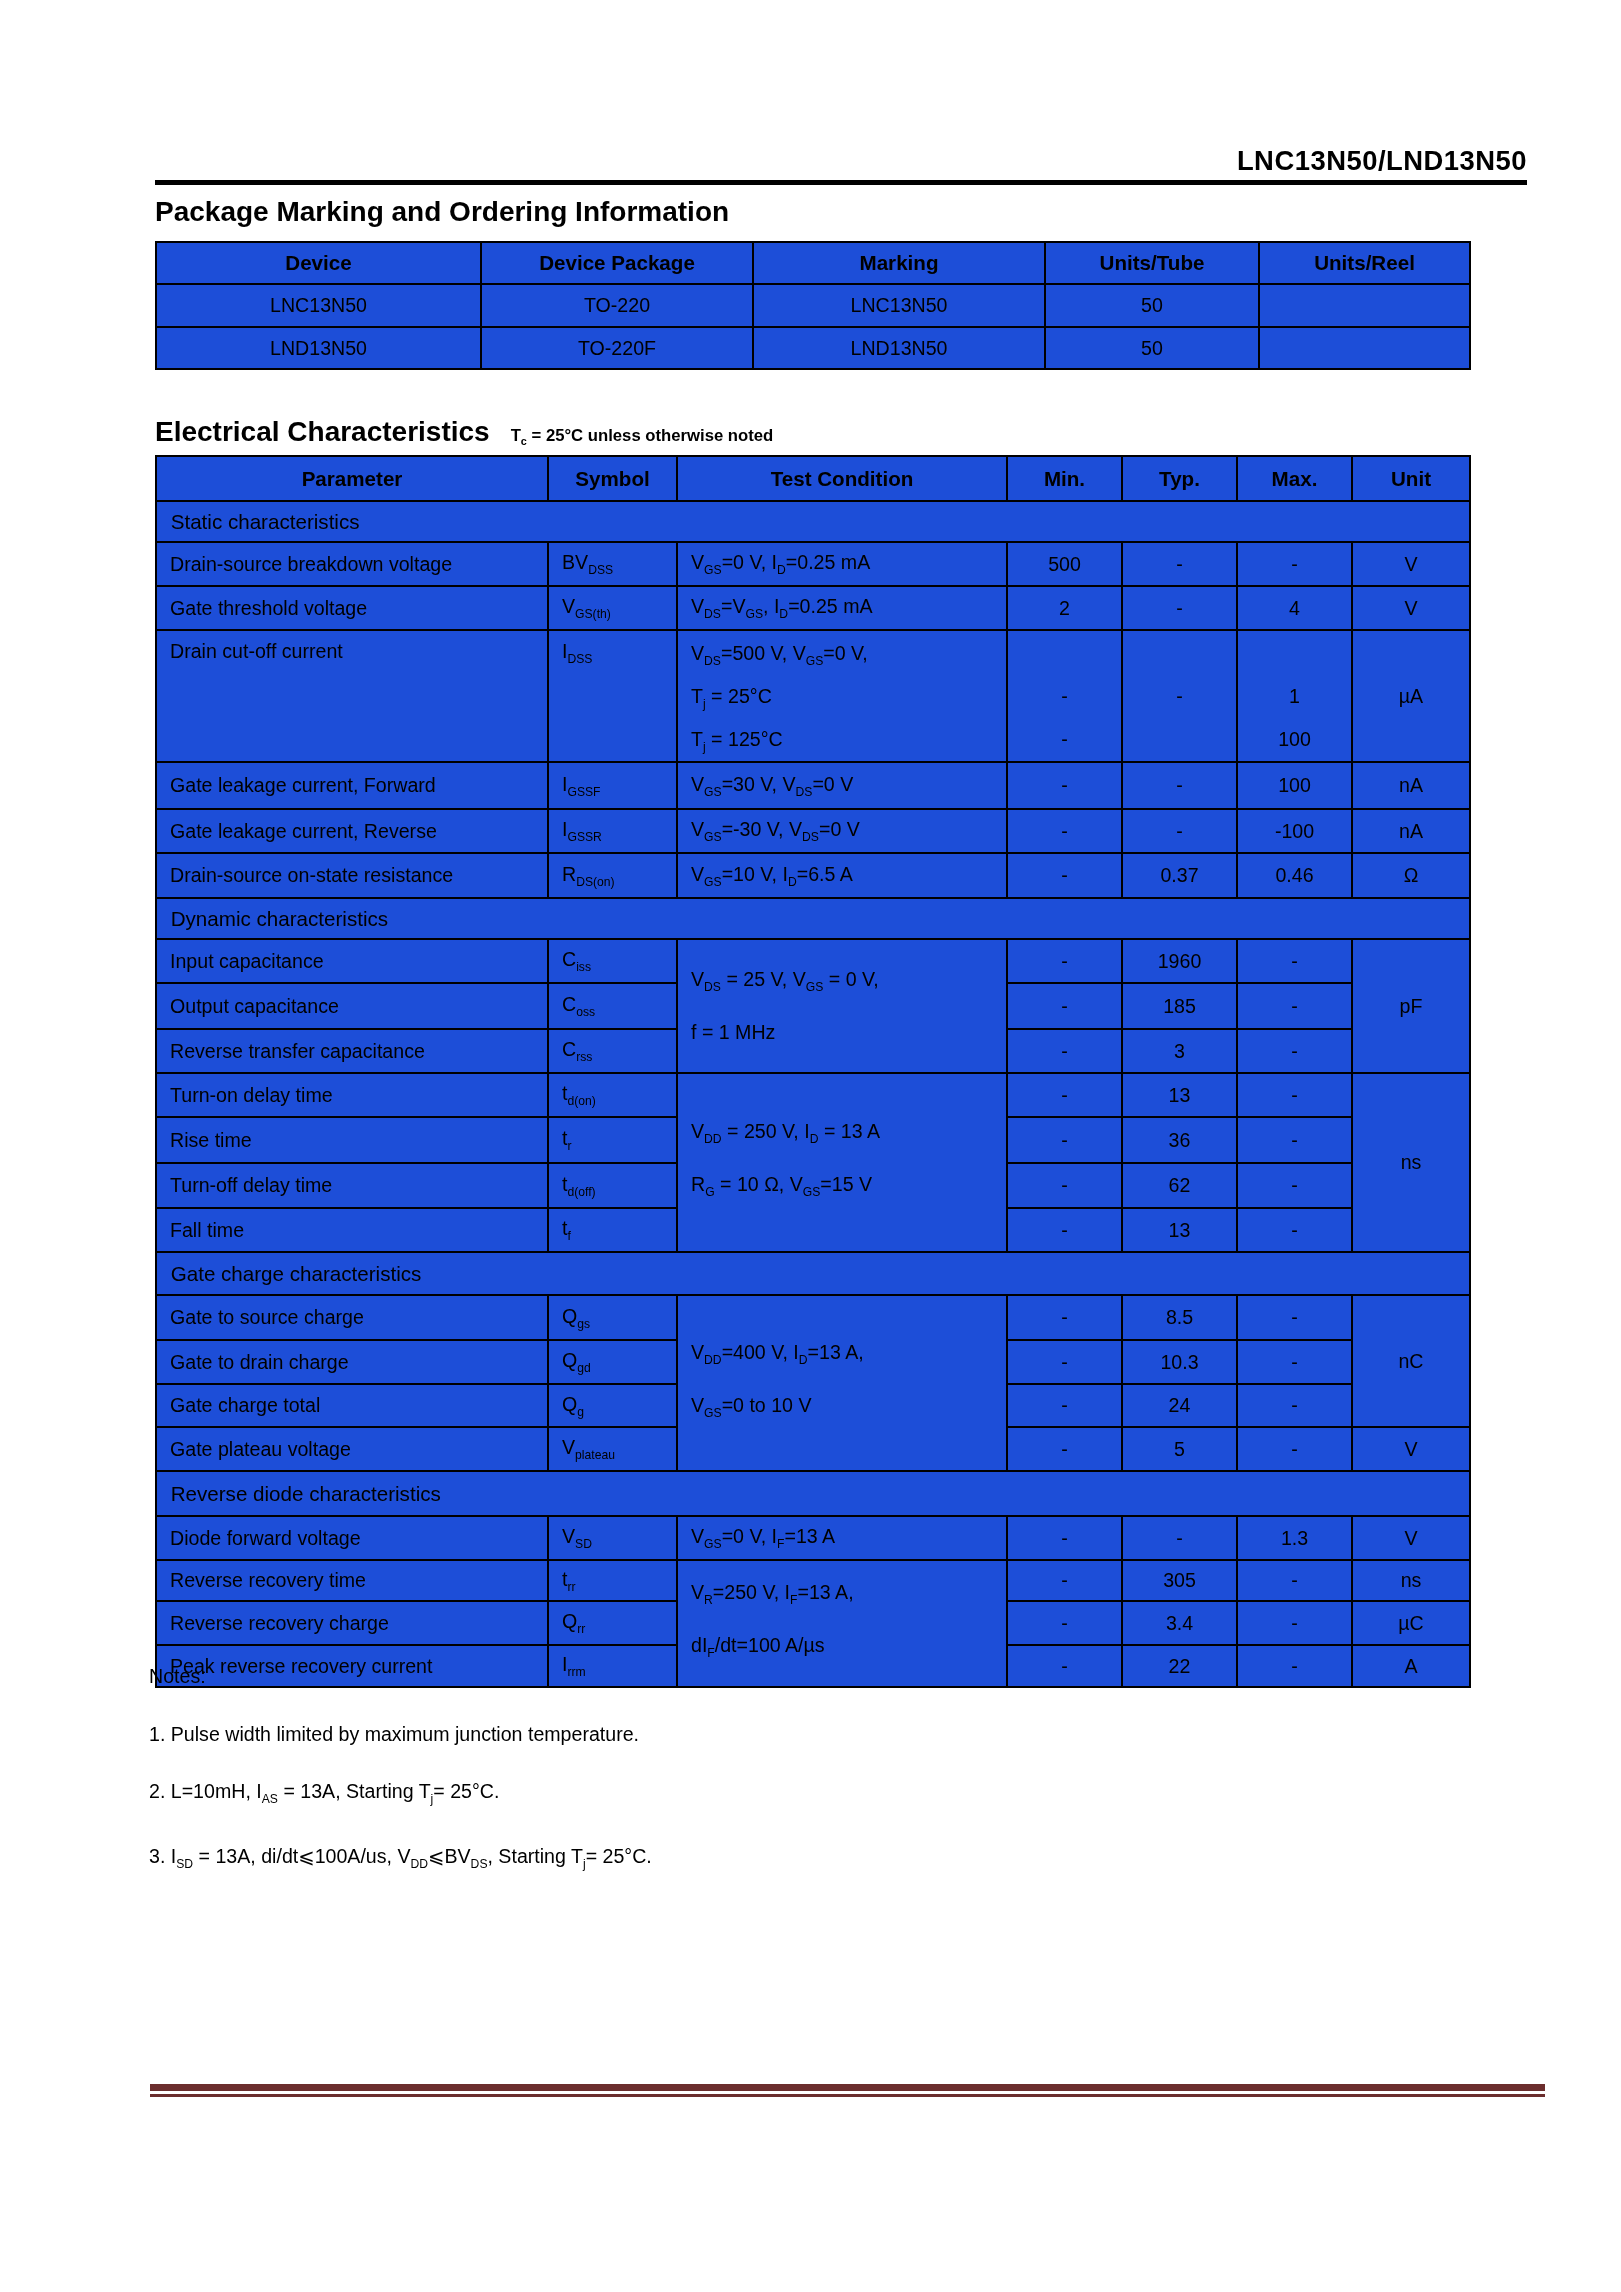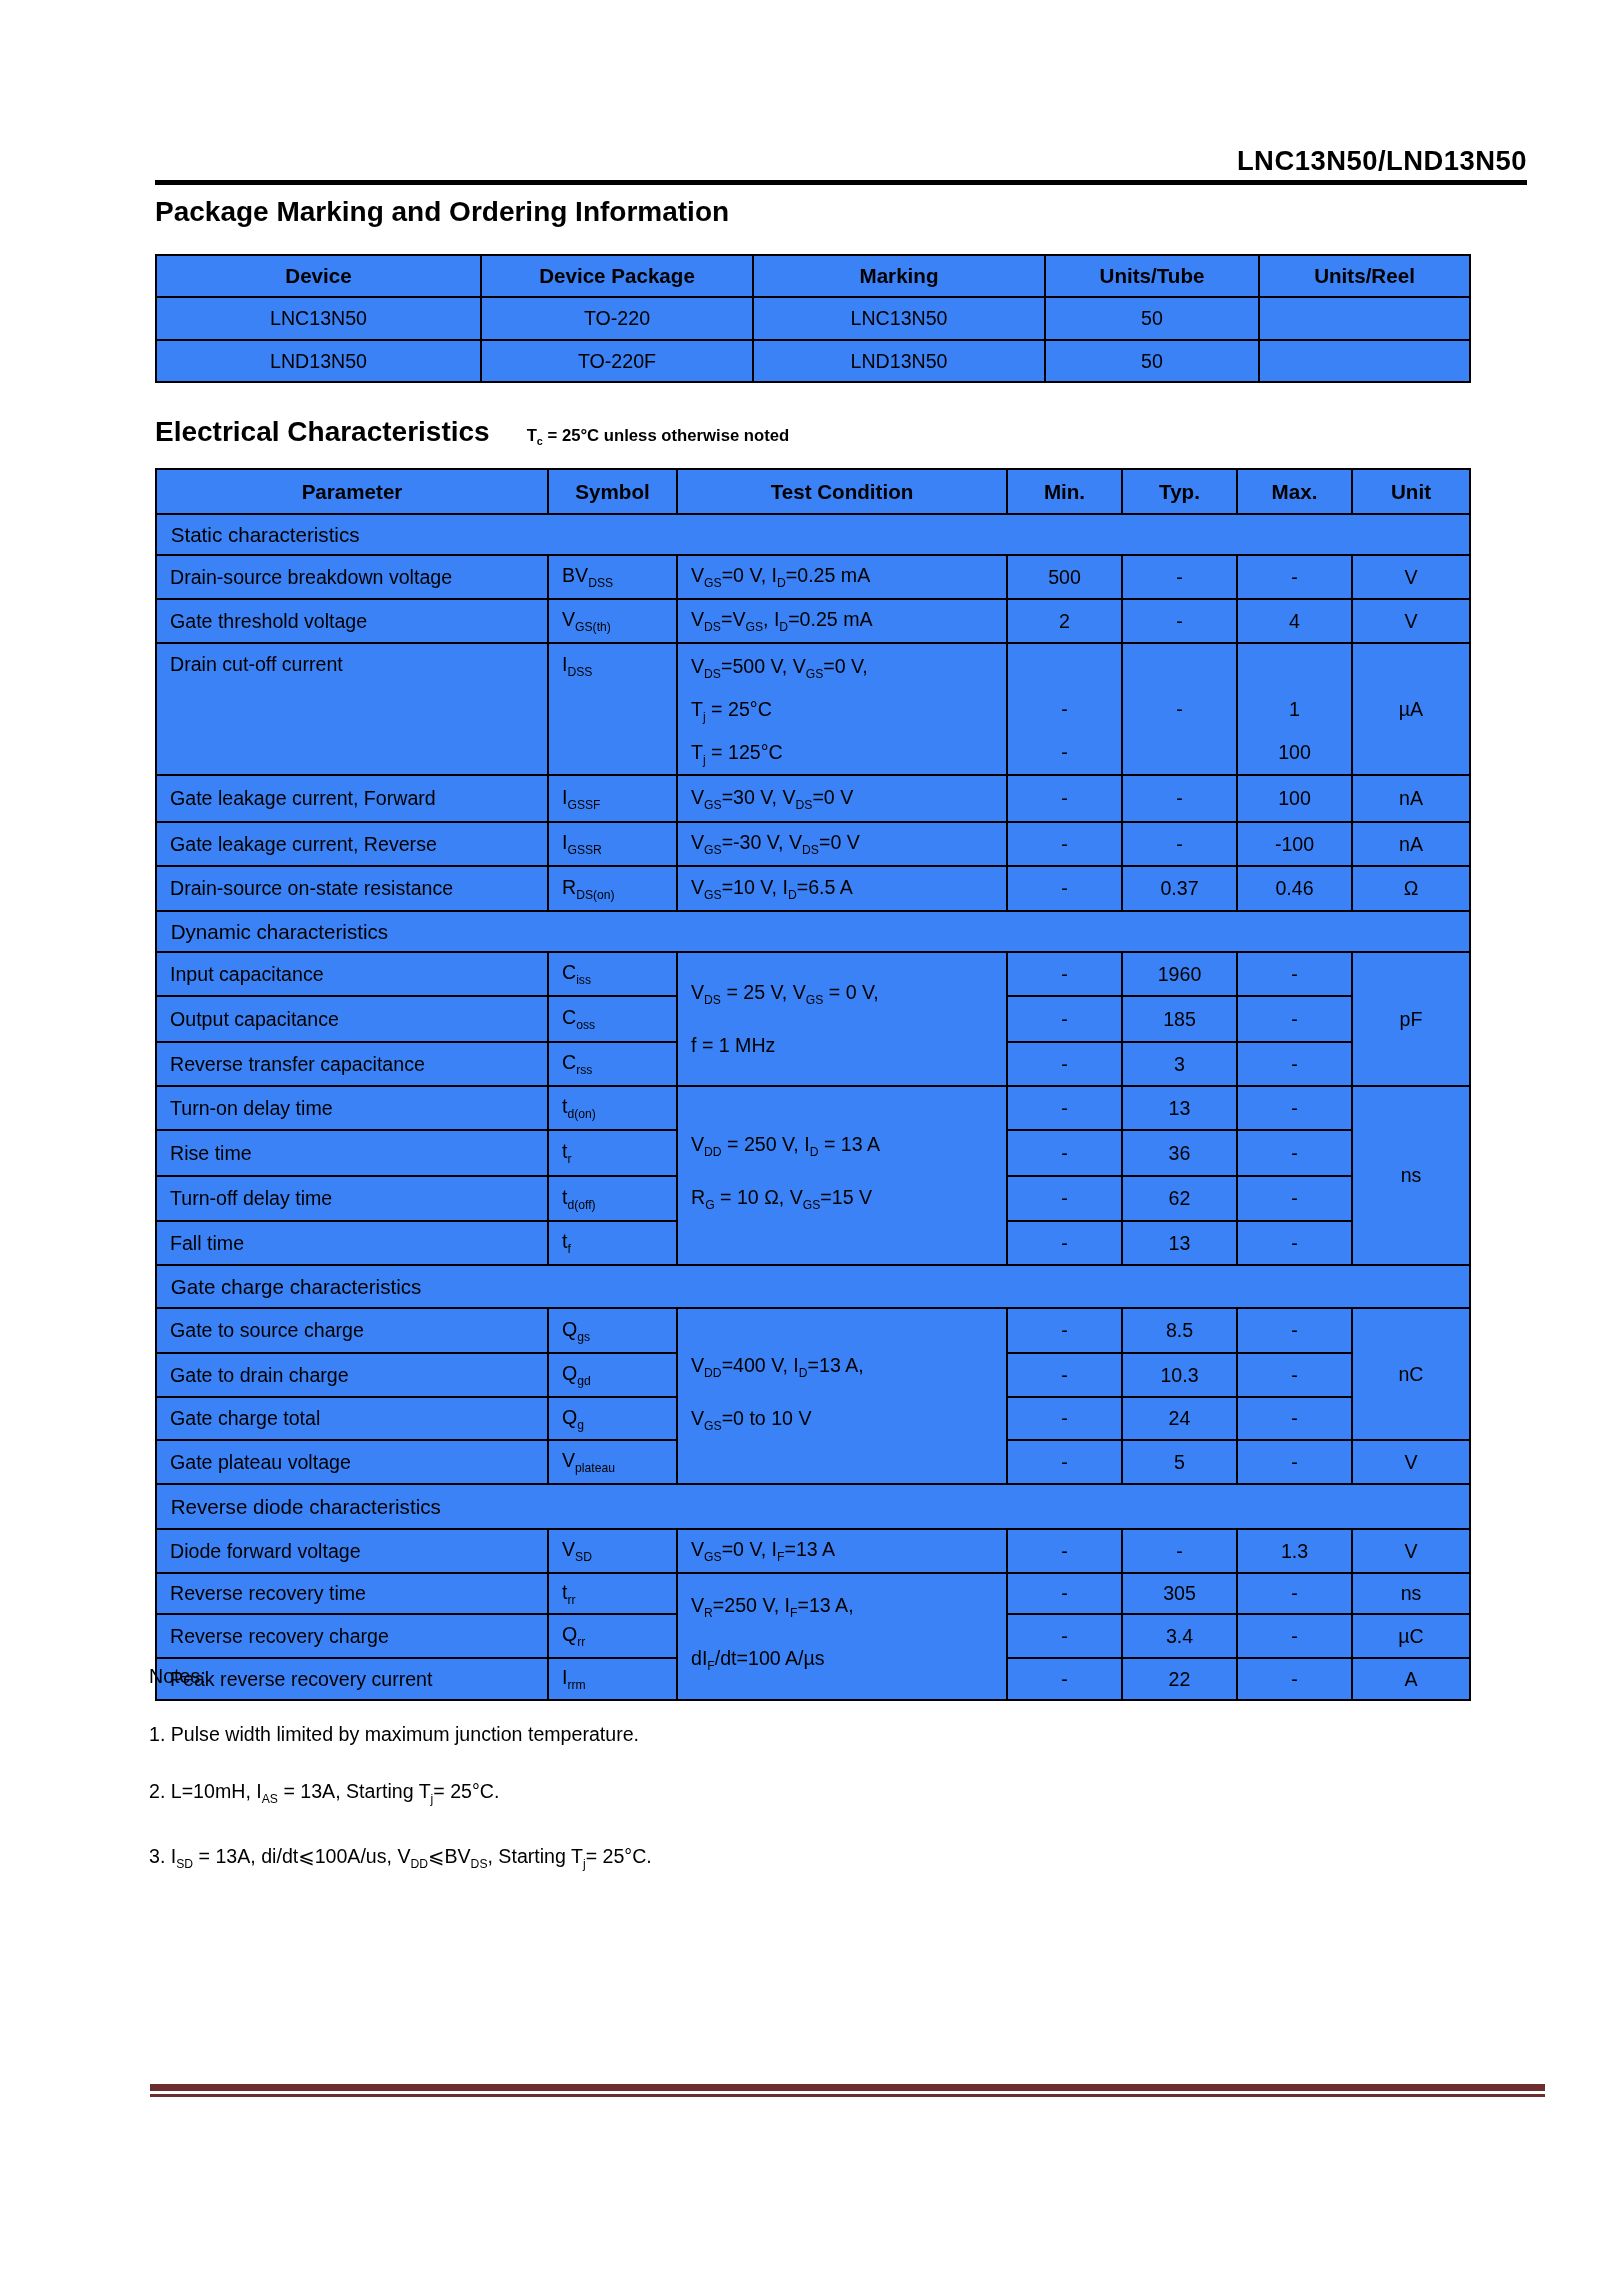--- a/index.html
+++ b/index.html
@@ -15,25 +15,25 @@
   .abs { position:absolute; }
 
   
   #brand { top:145px; left:155px; width:1372px; text-align:right; font-size:27.4px; font-weight:700; letter-spacing:0.5px; }
   #hrule { top:180px; left:155px; width:1372px; height:4.9px; background:#000; }
 
   
   .h1 { font-size:28px; font-weight:700; }
   #pkg-title { top:196px; left:155px; }
   #elec-head { top:416px; left:155px; display:flex; align-items:baseline; }
-  #elec-cond { margin-left:37px; font-size:16.7px; font-weight:700; }
+  #elec-cond { margin-left:21px; font-size:16.7px; font-weight:700; }
   #elec-cond sub { font-size:10.8px; }
 
   
-  table { border-collapse:collapse; table-layout:fixed; background:#3b82f6; border:2.9px solid #000;margin-top:13px; }
+  table { border-collapse:collapse; table-layout:fixed; background:#1d4ed8; border:2.9px solid #000; }
   th, td { border:2px solid #000; padding:0; font-size:19.6px; color:#000; overflow:hidden; }
   th { font-size:20.6px; font-weight:700; text-align:center; }
   td { text-align:center; vertical-align:middle; }
   td.cl { text-align:left; padding-left:13px; }
   td.sec { font-weight:400; font-size:20.6px; text-align:left; padding-left:13.7px; }
   td.vtop { vertical-align:top; padding-top:8.8px; }
   .stack .ln { height:43px; line-height:43px; }
   .m2 .ln { line-height:23.5px; }
   .m2 .ln + .ln { margin-top:21.6px; }
   sub { font-size:0.62em; }

